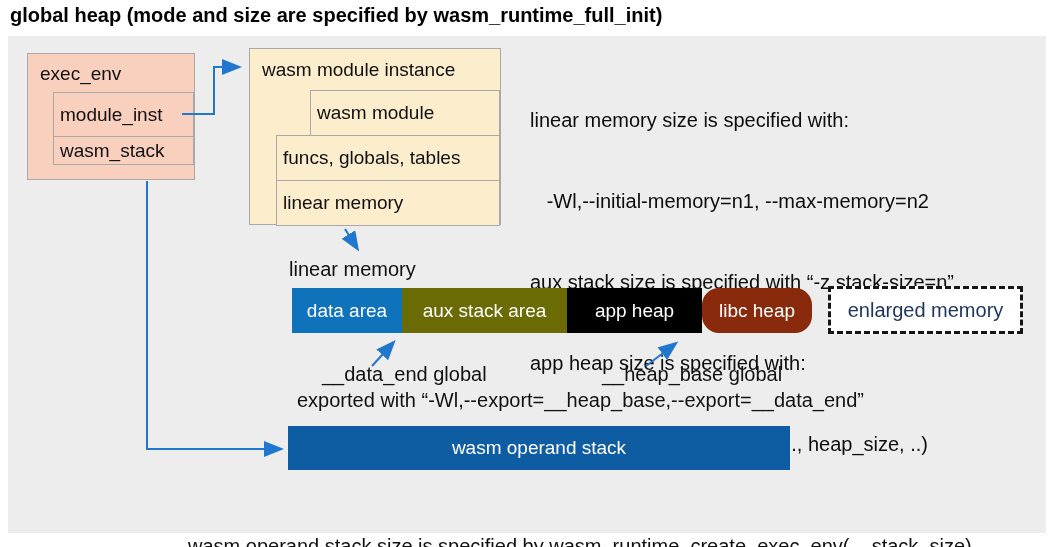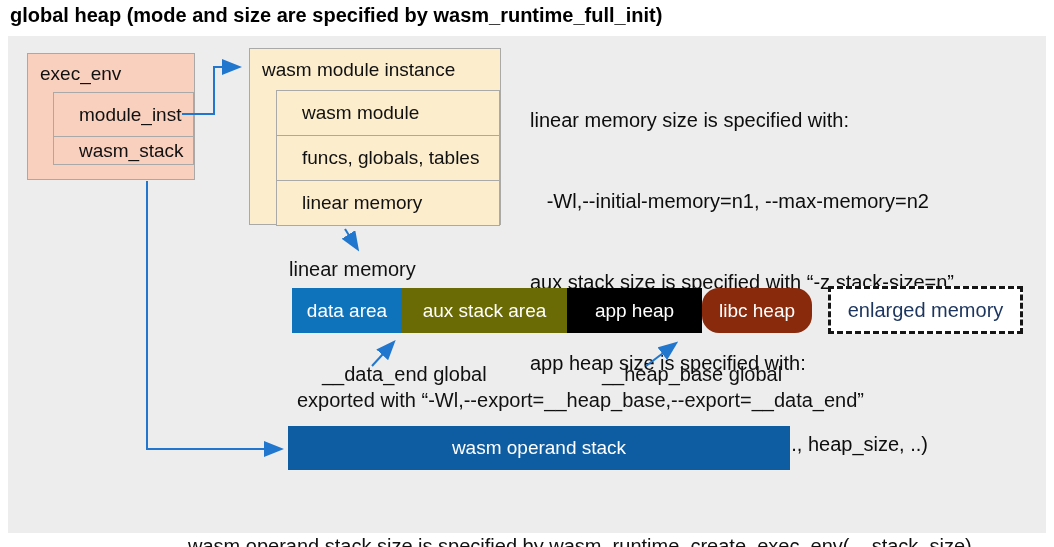--- a/index.html
+++ b/index.html
@@ -23,31 +23,31 @@
     background:var(--panel-bg);
   }
   
   .structbox{position:absolute;border:1px solid var(--box-border);}
   .structbox .hdr{
     position:absolute;left:0;top:0;right:0;display:flex;align-items:center;
     padding-left:12px;font-size:19px;
   }
   .structbox .row{
     position:absolute;right:0;border:1px solid var(--box-border);
-    display:flex;align-items:center;padding-left:25px;font-size:19px;text-align:center;
+    display:flex;align-items:center;padding-left:6px;font-size:19px;text-align:center;
   }
   .exec-env{left:27px;top:53px;width:168px;height:127px;background:var(--exec-fill);}
   .exec-env .hdr{height:39px;border-radius:18px;}
   .exec-env .row{left:25px;background:var(--exec-fill);}
   .exec-env .row.r0{top:38px;height:45px;}
   .exec-env .row.r1{top:82px;height:29px;}
   .mod-inst{left:249px;top:48px;width:252px;height:177px;background:var(--inst-fill);}
   .mod-inst .hdr{height:42px;}
   .mod-inst .row{left:26px;background:var(--inst-fill);}
-  .mod-inst .row.r0{top:41px;height:46px;}
+  .mod-inst .row.r0{top:41px;height:46px;margin-left:34px;}
   .mod-inst .row.r1{top:86px;height:46px;}
   .mod-inst .row.r2{top:131px;height:46px;}
   
   .notes{
     position:absolute;left:530px;top:53px;font-size:20px;line-height:27px;
     white-space:pre;color:#0d0d0d;
   }
   
   .lm-label{position:absolute;left:289px;top:258px;font-size:20px;}
   .lm-bar{position:absolute;left:292px;top:288px;height:45px;display:flex;align-items:stretch;}

